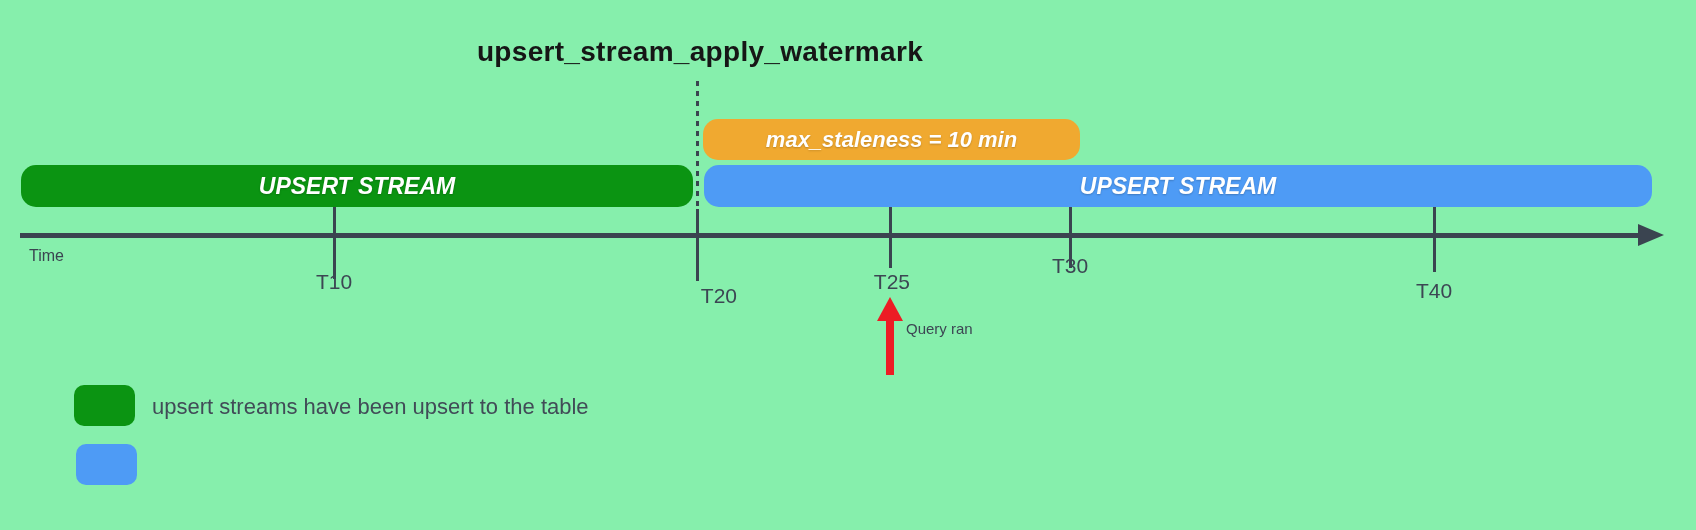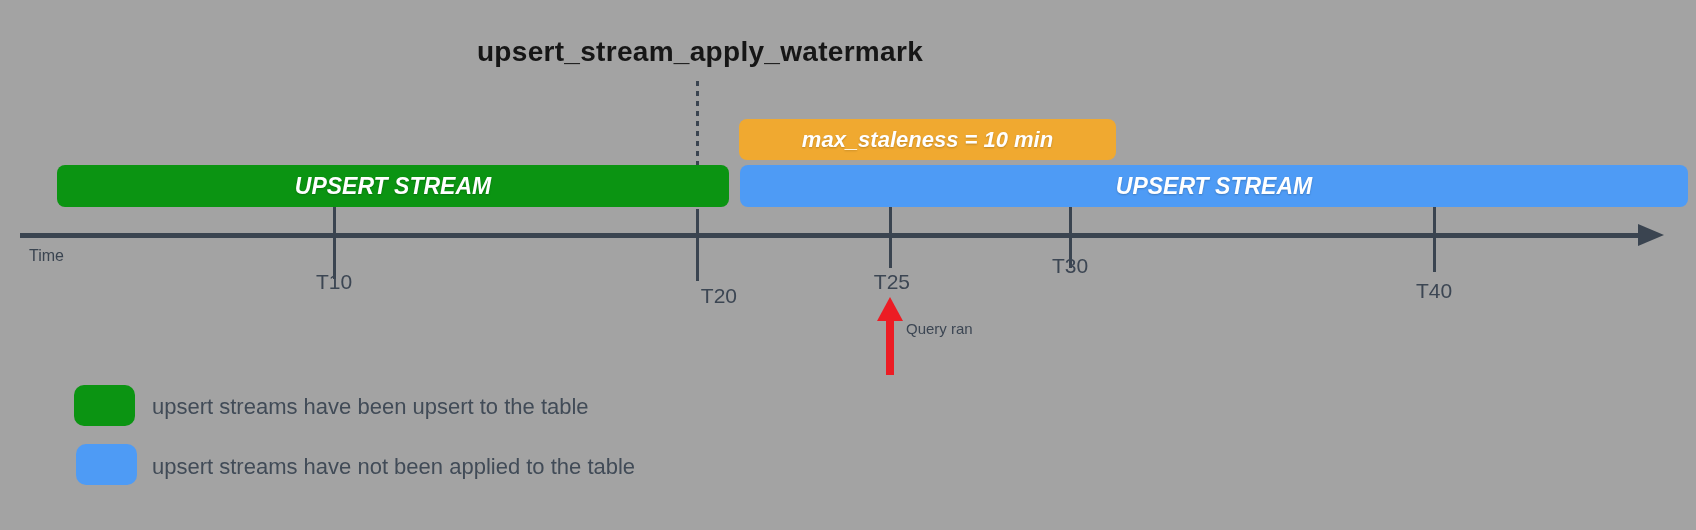--- a/index.html
+++ b/index.html
@@ -9,21 +9,21 @@
     --red: #ec1c24;
     --axis: #3a4450;
     --text: #3c4653;
   }
   * { box-sizing: border-box; }
   html, body { margin: 0; padding: 0; background: #fff; }
   .canvas {
     position: relative;
     width: 1696px;
     height: 530px;
-    background: #a3a3a3;
+    background: #86efac;
     font-family: "Liberation Sans", "DejaVu Sans", sans-serif;
     overflow: hidden;
   }
 
   .diagram-title {
     position: absolute;
     left: 450px; top: 36px; width: 500px;
     text-align: center;
     font-size: 28px; font-weight: bold;
     color: #161616;
@@ -36,24 +36,23 @@
     left: 696px; top: 81px;
     width: 3px; height: 128px;
     background: repeating-linear-gradient(to bottom, var(--axis) 0 5px, transparent 5px 10px);
   }
 
   .bar {
     position: absolute;
     display: flex; align-items: center; justify-content: center;
     color: #ffffff;
     font-weight: bold; font-style: italic;
-    border-radius: 8px;
+    border-radius: 15px;
     text-shadow: 0 1px 2px rgba(0,0,0,0.22);
     white-space: nowrap;
-    margin-left: 36px;
   }
   .bar-staleness { left: 703px; top: 119px; width: 377px; height: 41px; background: var(--orange); font-size: 22px; }
   .bar-applied   { left: 21px;  top: 165px; width: 672px; height: 42px; background: var(--green);  font-size: 23px; }
   .bar-unapplied { left: 704px; top: 165px; width: 948px; height: 42px; background: var(--blue);   font-size: 23px; }
 
   .axis-line {
     position: absolute;
     left: 20px; top: 233px;
     width: 1622px; height: 5px;
     background: var(--axis);
@@ -164,15 +163,14 @@
   <div class="tick-label tick-label-t40">T40</div>
 
   <div class="query-arrow-head"></div>
   <div class="query-arrow-shaft"></div>
   <div class="query-ran-label">Query ran</div>
 
   <div class="legend-swatch legend-swatch-applied"></div>
   <div class="legend-label legend-label-applied">upsert streams have been upsert to the table</div>
 
   <div class="legend-swatch legend-swatch-unapplied"></div>
-  <div class="legend-label legend-label-unapplied">upsert streams have not been applied to the table</div>
 
 </div>
 
 </body></html>

